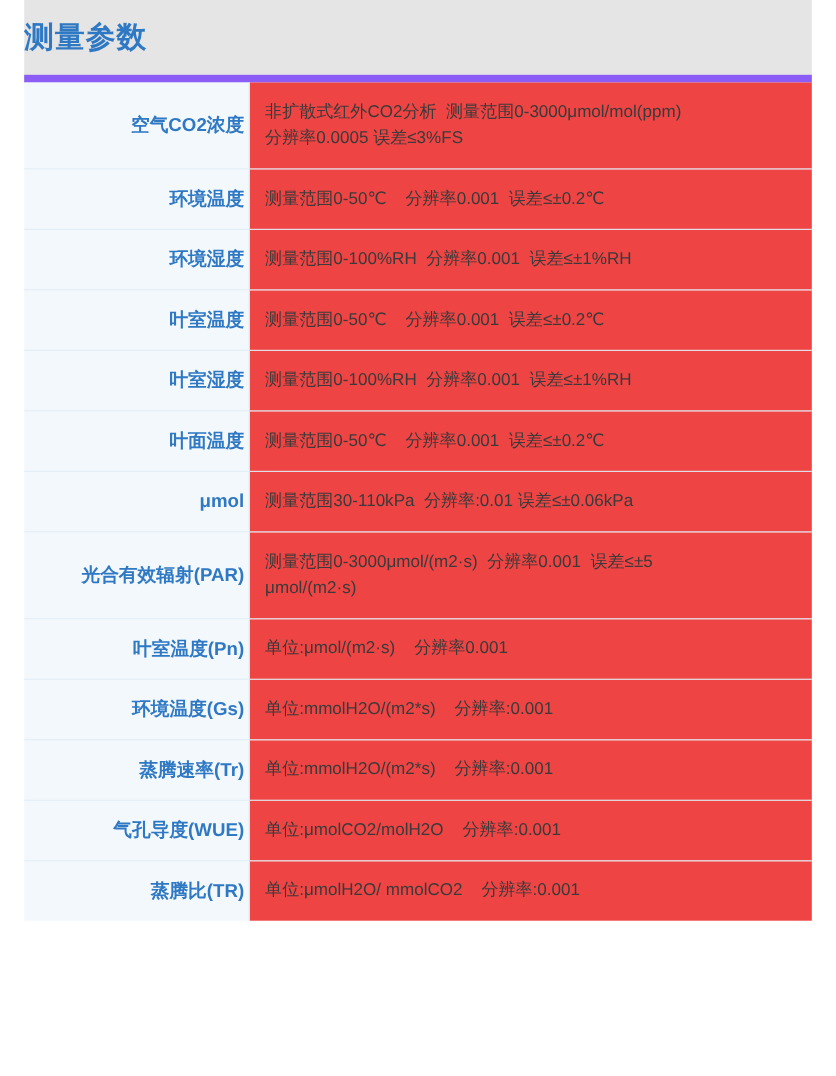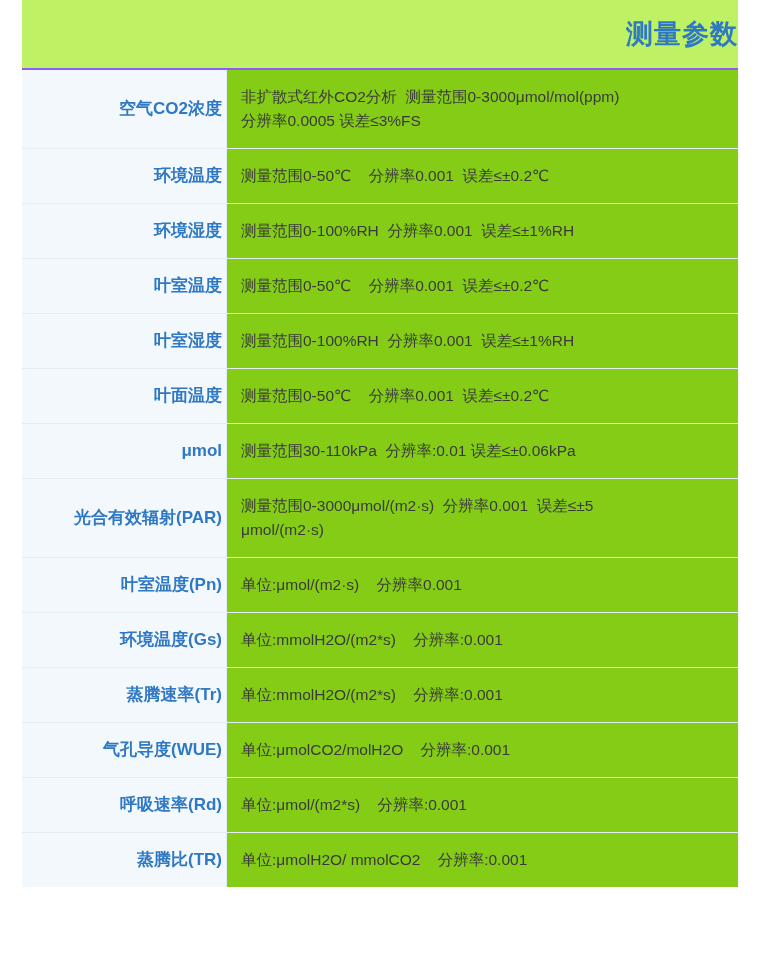--- a/index.html
+++ b/index.html
@@ -13,26 +13,26 @@
     font-family: "Liberation Sans", "DejaVu Sans", sans-serif;
     color: #333333;
     overflow: hidden;
   }
   .spec-sheet {
     width: 760px;
     box-sizing: border-box;
     padding: 0 22px 0 22px;
   }
   .title-bar {
-    background: #bef264;
+    background: #e5e5e5;
     height: 68px;
     display: flex;
     align-items: center;
-    justify-content: flex-end;
-    border-bottom: 2px solid #8b5cf6;
+    justify-content: flex-start;
+    border-bottom: 7px solid #8b5cf6;
   }
   .title-bar .title {
     font-size: 27px;
     font-weight: bold;
     color: #2f78c4;
     letter-spacing: 1px;
   }
   table.spec-table {
     width: 100%;
     border-collapse: collapse;
@@ -50,21 +50,21 @@
     color: #2f78c4;
     font-size: 17px;
     font-weight: bold;
     text-align: right;
     vertical-align: middle;
     padding: 15px 4px;
     border-right: 1px solid #e2edf6;
     line-height: 1.35;
   }
   td.param-value {
-    background: #84cc16;
+    background: #ef4444;
     color: #3a3a3a;
     font-size: 15.5px;
     vertical-align: middle;
     padding: 15px 10px 15px 14px;
     line-height: 1.55;
   }
   .param-value .line {
     display: block;
     white-space: pre;
   }
@@ -146,26 +146,20 @@
             <span class="line">单位:mmolH2O/(m2*s)    分辨率:0.001</span>
           </td>
         </tr>
         <tr>
           <td class="param-name">气孔导度(WUE)</td>
           <td class="param-value">
             <span class="line">单位:μmolCO2/molH2O    分辨率:0.001</span>
           </td>
         </tr>
         <tr>
-          <td class="param-name">呼吸速率(Rd)</td>
-          <td class="param-value">
-            <span class="line">单位:μmol/(m2*s)    分辨率:0.001</span>
-          </td>
-        </tr>
-        <tr>
           <td class="param-name">蒸腾比(TR)</td>
           <td class="param-value">
             <span class="line">单位:μmolH2O/ mmolCO2    分辨率:0.001</span>
           </td>
         </tr>
       </tbody>
   </table>
 </div>
 
 </body></html>

